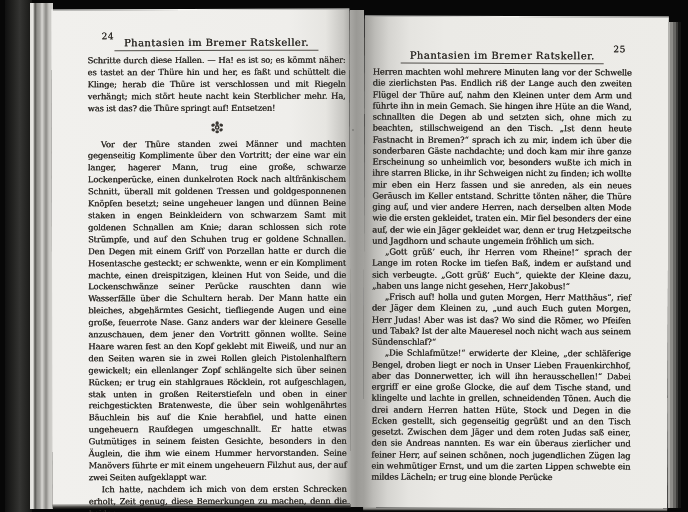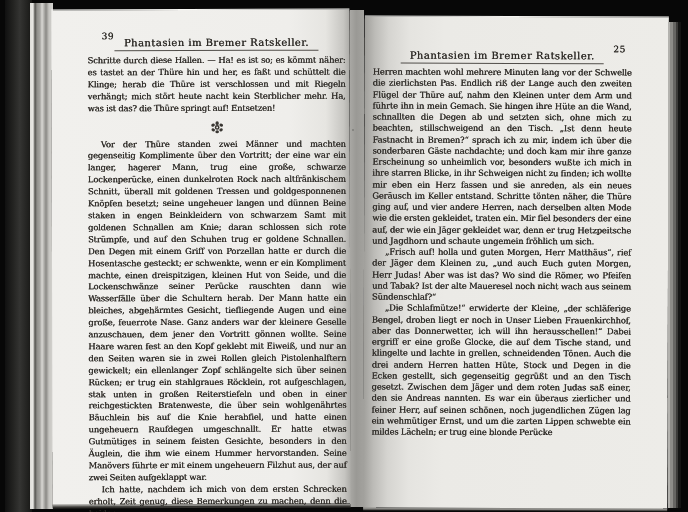--- a/index.html
+++ b/index.html
@@ -78,21 +78,21 @@
 </head>
 <body>
 
 <div class="cover-left"></div>
 <div class="page-stack-left"></div>
 <div class="gutter-shadow"></div>
 <div class="speck"></div>
 
 <div class="left-page ink">
   <div class="page-header">
-    <span class="page-number pos-left">39</span>
+    <span class="page-number pos-left">24</span>
     <div class="running-title-wrap">
       <span class="running-title">Phantasien im Bremer Ratskeller.</span>
     </div>
   </div>
   <div class="text-block">
     <p class="para">Schritte durch diese Hallen. — Ha! es ist so; es kömmt näher: es tastet an der Thüre hin und her, es faßt und schüttelt die Klinge; herab die Thüre ist verschlossen und mit Riegeln verhängt; mich stört heute nacht kein Sterblicher mehr. Ha, was ist das? die Thüre springt auf! Entsetzen!</p>
     <div class="ornament-row">
       <svg width="15" height="13" viewBox="0 0 15 13">
         <g fill="#3a3733">
           <ellipse cx="7.5" cy="2.2" rx="1.7" ry="1.9"></ellipse>
@@ -113,18 +113,19 @@
 
 <div class="right-page ink">
   <div class="page-header">
     <span class="page-number pos-right">25</span>
     <div class="running-title-wrap">
       <span class="running-title">Phantasien im Bremer Ratskeller.</span>
     </div>
   </div>
   <div class="text-block">
     <p class="para">Herren machten wohl mehrere Minuten lang vor der Schwelle die zierlichsten Pas. Endlich riß der Lange auch den zweiten Flügel der Thüre auf, nahm den Kleinen unter dem Arm und führte ihn in mein Gemach. Sie hingen ihre Hüte an die Wand, schnallten die Degen ab und setzten sich, ohne mich zu beachten, stillschweigend an den Tisch. „Ist denn heute Fastnacht in Bremen?“ sprach ich zu mir, indem ich über die sonderbaren Gäste nachdachte; und doch kam mir ihre ganze Erscheinung so unheimlich vor, besonders wußte ich mich in ihre starren Blicke, in ihr Schweigen nicht zu finden; ich wollte mir eben ein Herz fassen und sie anreden, als ein neues Geräusch im Keller entstand. Schritte tönten näher, die Thüre ging auf, und vier andere Herren, nach derselben alten Mode wie die ersten gekleidet, traten ein. Mir fiel besonders der eine auf, der wie ein Jäger gekleidet war, denn er trug Hetzpeitsche und Jagdhorn und schaute ungemein fröhlich um sich.</p>
+    <p class="para indent">„Gott grüß’ euch, ihr Herren vom Rheine!“ sprach der Lange im roten Rocke im tiefen Baß, indem er aufstand und sich verbeugte. „Gott grüß’ Euch“, quiekte der Kleine dazu, „haben uns lange nicht gesehen, Herr Jakobus!“</p>
     <p class="para indent">„Frisch auf! holla und guten Morgen, Herr Matthäus“, rief der Jäger dem Kleinen zu, „und auch Euch guten Morgen, Herr Judas! Aber was ist das? Wo sind die Römer, wo Pfeifen und Tabak? Ist der alte Maueresel noch nicht wach aus seinem Sündenschlaf?“</p>
     <p class="para indent">„Die Schlafmütze!“ erwiderte der Kleine, „der schläferige Bengel, droben liegt er noch in Unser Lieben Frauenkirchhof, aber das Donnerwetter, ich will ihn herausschellen!“ Dabei ergriff er eine große Glocke, die auf dem Tische stand, und klingelte und lachte in grellen, schneidenden Tönen. Auch die drei andern Herren hatten Hüte, Stock und Degen in die Ecken gestellt, sich gegenseitig gegrüßt und an den Tisch gesetzt. Zwischen dem Jäger und dem roten Judas saß einer, den sie Andreas nannten. Es war ein überaus zierlicher und feiner Herr, auf seinen schönen, noch jugendlichen Zügen lag ein wehmütiger Ernst, und um die zarten Lippen schwebte ein mildes Lächeln; er trug eine blonde Perücke</p>
   </div>
 </div>
 
 <div class="fore-edge"></div>
 
 </body></html>

